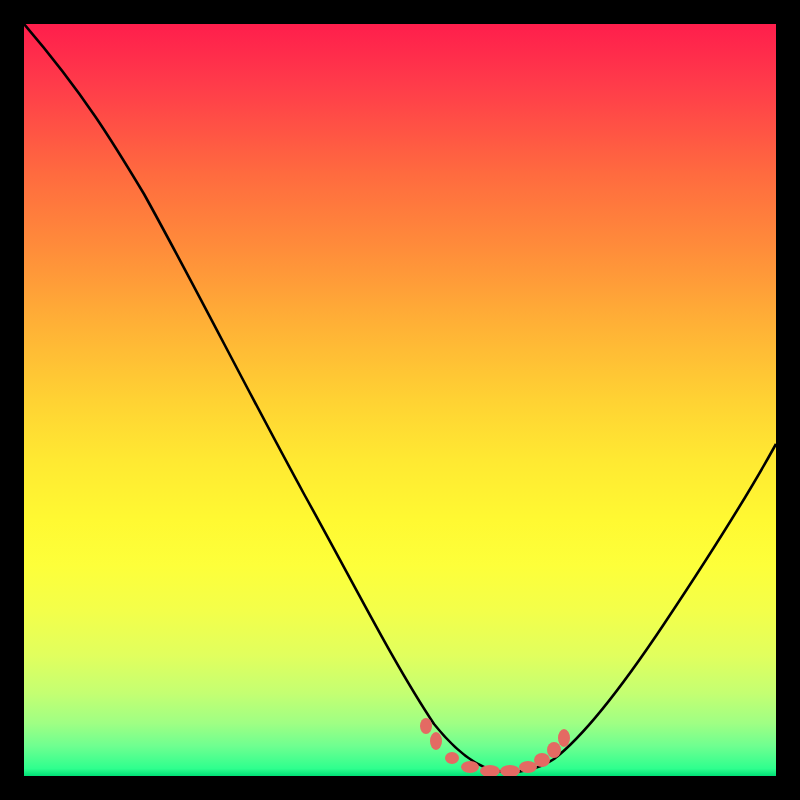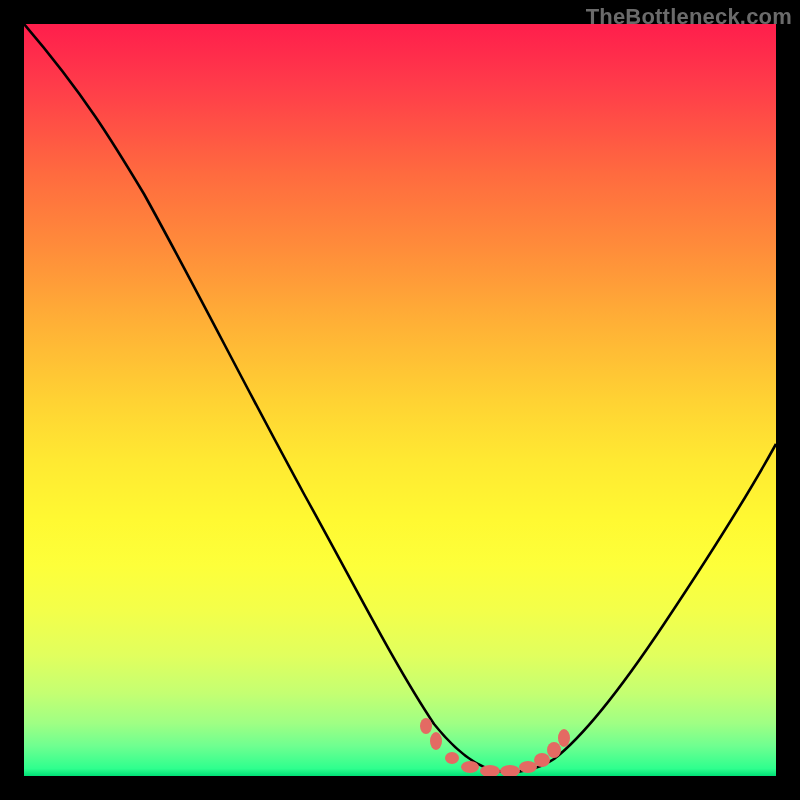--- a/index.html
+++ b/index.html
@@ -67,21 +67,20 @@
     top: 0;
     width: 100%;
     height: 100%;
   }
 </style>
 </head>
 <body>
 
 <div class="frame">
 
-  <div class="watermark">TheBottleneck.com</div>
 
   <div class="plot-area">
     <div class="gradient"></div>
 
     <svg class="curve" viewBox="0 0 752 752" preserveAspectRatio="none">
 
       <path fill="none" stroke="#000" stroke-width="2.6" d="M 0 0
                C 60 70, 90 120, 120 170
                C 170 260, 220 360, 280 470
                C 330 560, 370 640, 410 700

